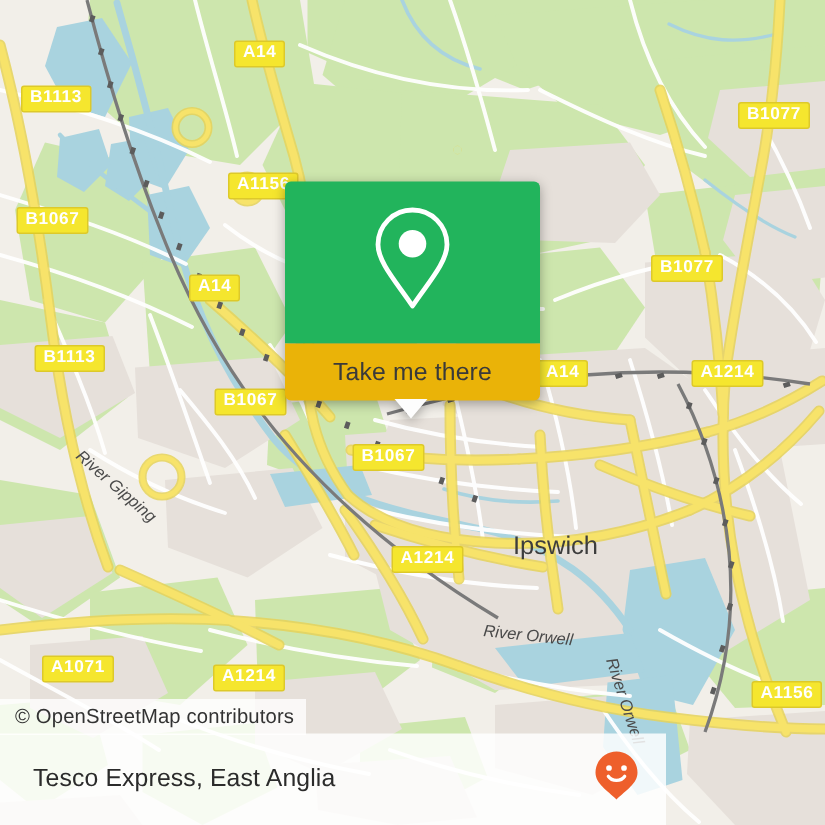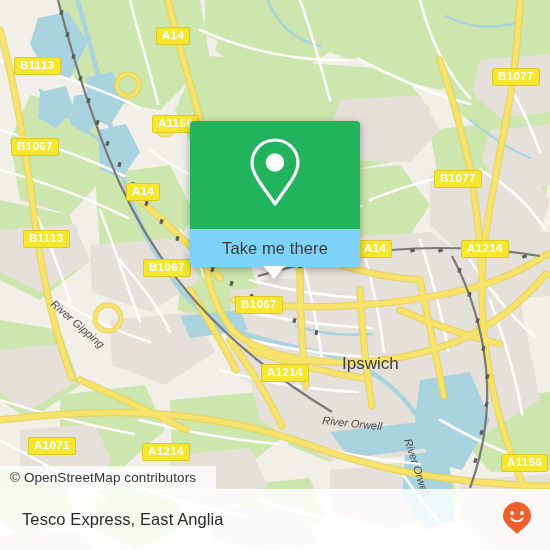--- a/index.html
+++ b/index.html
@@ -11,29 +11,29 @@
   #root{position:relative;width:550px;height:550px;overflow:hidden;}
 
   
   #map{position:absolute;left:0;top:0;width:550px;height:550px;background:#f2efe9;overflow:hidden;}
   #map svg{display:block;width:550px;height:550px;}
 
   
   #attribution{
     position:absolute;left:0;top:466px;
     background:rgba(255,255,255,.78);
-    padding:4px 20px 5px 10px;
+    padding:4px 8px 5px 10px;
     font-size:13.5px;color:#333;
     letter-spacing:.1px;
     white-space:nowrap;
   }
 
   
   #footer{
-    position:absolute;left:0;top:489px;width:550px;height:61px;
+    position:absolute;left:0;top:489px;width:444px;height:61px;
     background:rgba(255,255,255,.84);
     display:flex;align-items:center;justify-content:space-between;
     box-sizing:border-box;padding:0 18px 0 22px;
   }
   #footer-title{font-size:16.5px;color:#2b2b2b;letter-spacing:.1px;}
   #logo{display:flex;align-items:center;gap:1px;}
   #logo .wordmark{
     font-size:31px;font-weight:bold;color:#1c1c1c;
     letter-spacing:-1.2px;line-height:1;
   }
@@ -42,21 +42,21 @@
   #callout{
     position:absolute;left:190px;top:121px;width:170px;
     filter:drop-shadow(0 2px 4px rgba(0,0,0,.33));
   }
   #callout-body{
     background:#22b45c;height:108px;
     border-radius:4px 4px 0 0;
     display:flex;align-items:center;justify-content:center;
   }
   #callout-label{
-    background:#7dd3fc;height:38px;
+    background:#eab308;height:38px;
     border-radius:0 0 4px 4px;
     display:flex;align-items:center;justify-content:center;
     font-size:16.5px;color:#3a3a3a;letter-spacing:.1px;
   }
   #callout-tail{
     position:absolute;left:73px;top:145px;
     width:0;height:0;
     border-left:11px solid transparent;
     border-right:11px solid transparent;
     border-top:13px solid #fdfdfd;

